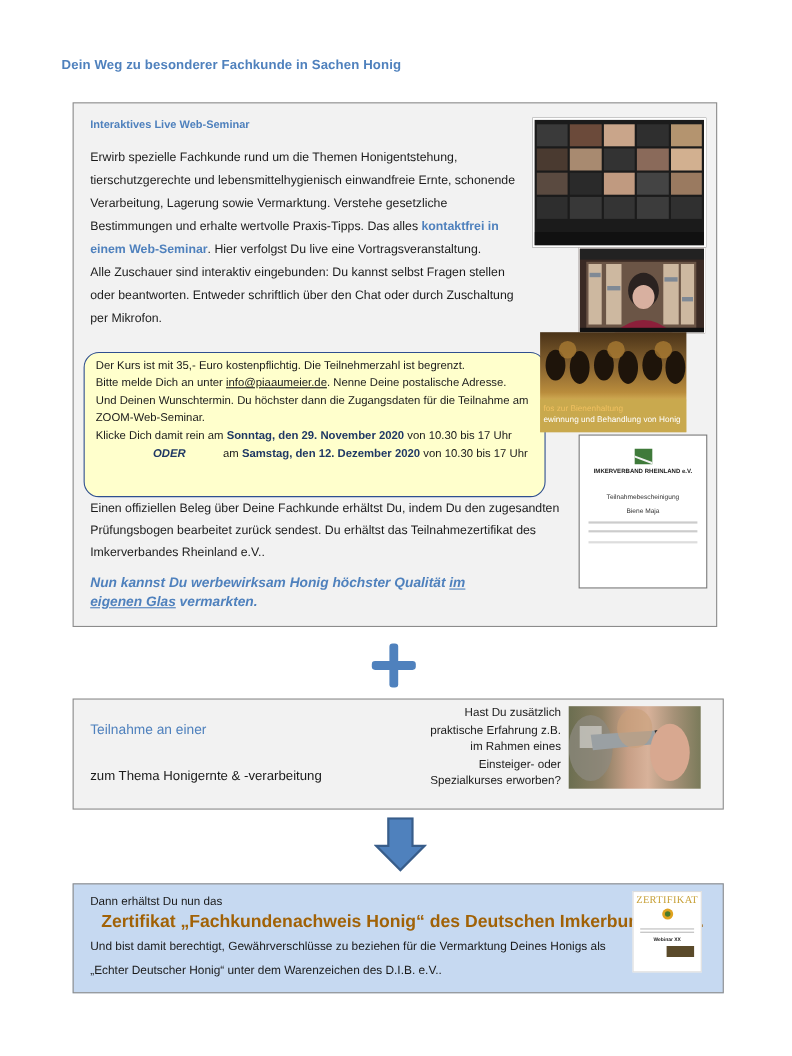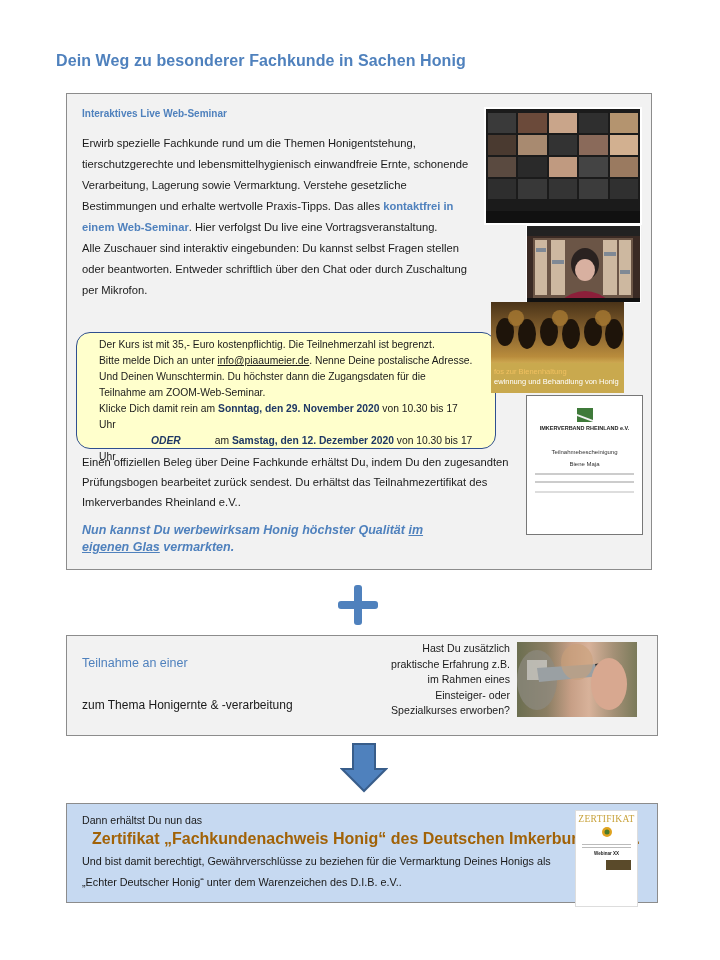--- a/index.html
+++ b/index.html
@@ -2,34 +2,34 @@
 <html><head>
 <meta charset="utf-8">
 <style>
   html, body { margin:0; padding:0; }
   body {
     width:720px; height:960px; background:#ffffff; position:relative; overflow:hidden;
     font-family:"Liberation Sans", "DejaVu Sans", sans-serif; color:#1a1a1a;
   }
   .abs { position:absolute; }
   .title {
-    left:56px; top:52px; font-size:16px; font-weight:bold; color:#4f81bd; letter-spacing:0.1px;
+    left:56px; top:52px; font-size:12px; font-weight:bold; color:#4f81bd; letter-spacing:0.1px;
   }
   .box1 {
     left:66px; top:93px; width:586px; height:477px; background:#f2f2f2;
     border:1.5px solid #8c8c8c; box-sizing:border-box;
   }
   .h2 { font-size:10px; font-weight:bold; color:#4f81bd; }
   .body-text { font-size:11.2px; line-height:21px; color:#1a1a1a; }
   .p1 { left:82px; top:133px; width:400px; }
   .link-blue { color:#4f81bd; font-weight:bold; }
   .yellowbox {
-    left:76px; top:332px; width:420px; height:117px; background:#ffffcc;
+    left:76px; top:320px; width:420px; height:132px; background:#ffffcc;
     border:1.3px solid #2f4f8f; border-radius:14px; box-sizing:border-box;
-    padding:4px 22px; font-size:10.3px; line-height:16px; color:#1a1a1a;
+    padding:4px 10px; font-size:10.3px; line-height:16px; color:#1a1a1a;
   }
   .yellowbox u { color:#1a1a1a; }
   .oder { font-weight:bold; font-style:italic; color:#1f3864; margin-left:52px; margin-right:34px; }
   .strong-dark { font-weight:bold; color:#1f3864; }
   .p2 { left:82px; top:452px; width:430px; font-size:11.2px; line-height:20px; }
   .slogan {
     left:82px; top:522px; width:380px; font-size:12.5px; font-weight:bold; font-style:italic;
     color:#4f81bd; line-height:17px;
   }
   .slogan u { text-decoration:underline; }
@@ -74,21 +74,21 @@
   }
   .arrow { left:340px; top:743px; width:48px; height:50px; }
   .box3 {
     left:66px; top:803px; width:592px; height:100px; background:#c6d9f1;
     border:1.5px solid #8c8c8c; box-sizing:border-box;
   }
   .b3-l1 { left:82px; top:814px; font-size:10.6px; color:#1a1a1a; }
   .b3-l2 { left:92px; top:830px; font-size:16px; font-weight:bold; color:#a16207; }
   .b3-l3 { left:82px; top:851px; width:490px; font-size:10.8px; line-height:21px; color:#1a1a1a; }
   .img-cert2 {
-    left:575px; top:810px; width:63px; height:97px; background:#fff; overflow:hidden;
+    left:575px; top:810px; width:63px; height:74px; background:#fff; overflow:hidden;
     border:1px solid #ddd; box-sizing:border-box; text-align:center;
   }
   .cert2-title { font-family:"Liberation Serif", serif; color:#c8a23a; font-size:9.5px; margin-top:3px; letter-spacing:0.3px; }
 </style>
 </head>
 <body>
 
 <div class="abs title">Dein Weg zu besonderer Fachkunde in Sachen Honig</div>
 
 <div class="abs box1"></div>

